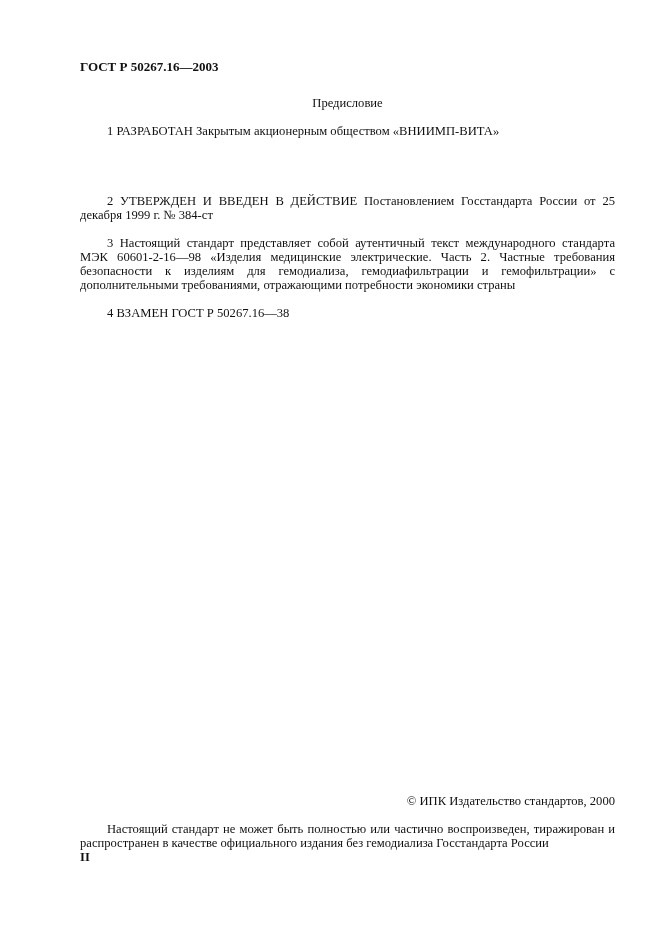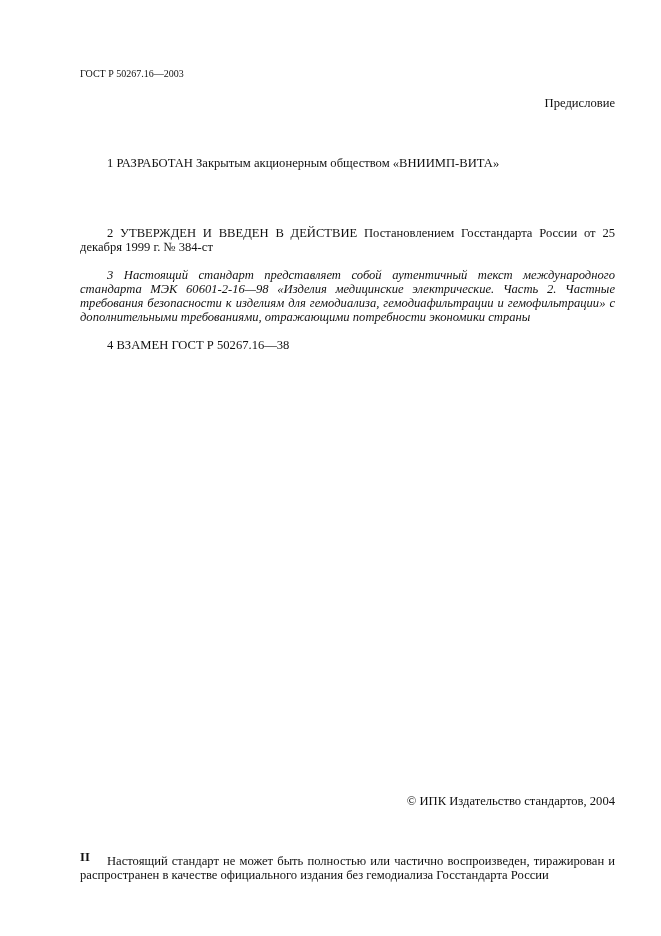--- a/index.html
+++ b/index.html
@@ -19,44 +19,44 @@
     }
     .page {
       position: absolute;
       left: 80px;
       top: 0;
       width: 535px;
       height: 936px;
     }
     .doc-header {
       position: absolute;
-      top: 67px;
+      top: 60px;
       left: 0;
-      font-weight: normal;
-      font-size: 10px;
+      font-weight: bold;
+      font-size: 13px;
     }
     .section-title {
       position: absolute;
       top: 96px;
       left: 0;
       width: 535px;
-      text-align: right;
+      text-align: center;
     }
     .para {
       position: absolute;
       left: 0;
       width: 535px;
       text-align: justify;
       text-indent: 27px;
     }
-    .para.last-line-left { text-align-last: left; margin-top: 32px; }
+    .para.last-line-left { text-align-last: left; }
     .p1 { top: 124px; }
     .p2 { top: 152px; }
     .p3 { top: 194px; }
-    .p4 { top: 236px; font-style: italic; }
+    .p4 { top: 236px; }
     .p5 { top: 306px; }
     .copyright {
       position: absolute;
       top: 794px;
       right: 0;
       text-align: right;
     }
     .notice { top: 822px; }
     .page-number {
       position: absolute;
@@ -71,16 +71,16 @@
 <div class="page">
   <div class="doc-header">ГОСТ Р 50267.16—2003</div>
 
   <div class="section-title">Предисловие</div>
 
   <div class="para last-line-left p1">1 РАЗРАБОТАН Закрытым акционерным обществом «ВНИИМП-ВИТА»</div>
   <div class="para last-line-left p3">2 УТВЕРЖДЕН И ВВЕДЕН В ДЕЙСТВИЕ Постановлением Госстандарта России от 25 декабря 1999 г. № 384-ст</div>
   <div class="para last-line-left p4">3 Настоящий стандарт представляет собой аутентичный текст международного стандарта МЭК 60601-2-16—98 «Изделия медицинские электрические. Часть 2. Частные требования безопасности к изделиям для гемодиализа, гемодиафильтрации и гемофильтрации» с дополнительными требованиями, отражающими потребности экономики страны</div>
   <div class="para last-line-left p5">4 ВЗАМЕН ГОСТ Р 50267.16—38</div>
 
-  <div class="copyright">© ИПК Издательство стандартов, 2004</div>
+  <div class="copyright">© ИПК Издательство стандартов, 2000</div>
   <div class="para last-line-left notice">Настоящий стандарт не может быть полностью или частично воспроизведен, тиражирован и распространен в качестве официального издания без гемодиализа Госстандарта России</div>
   <div class="page-number">II</div>
 </div>
 
 </body></html>

